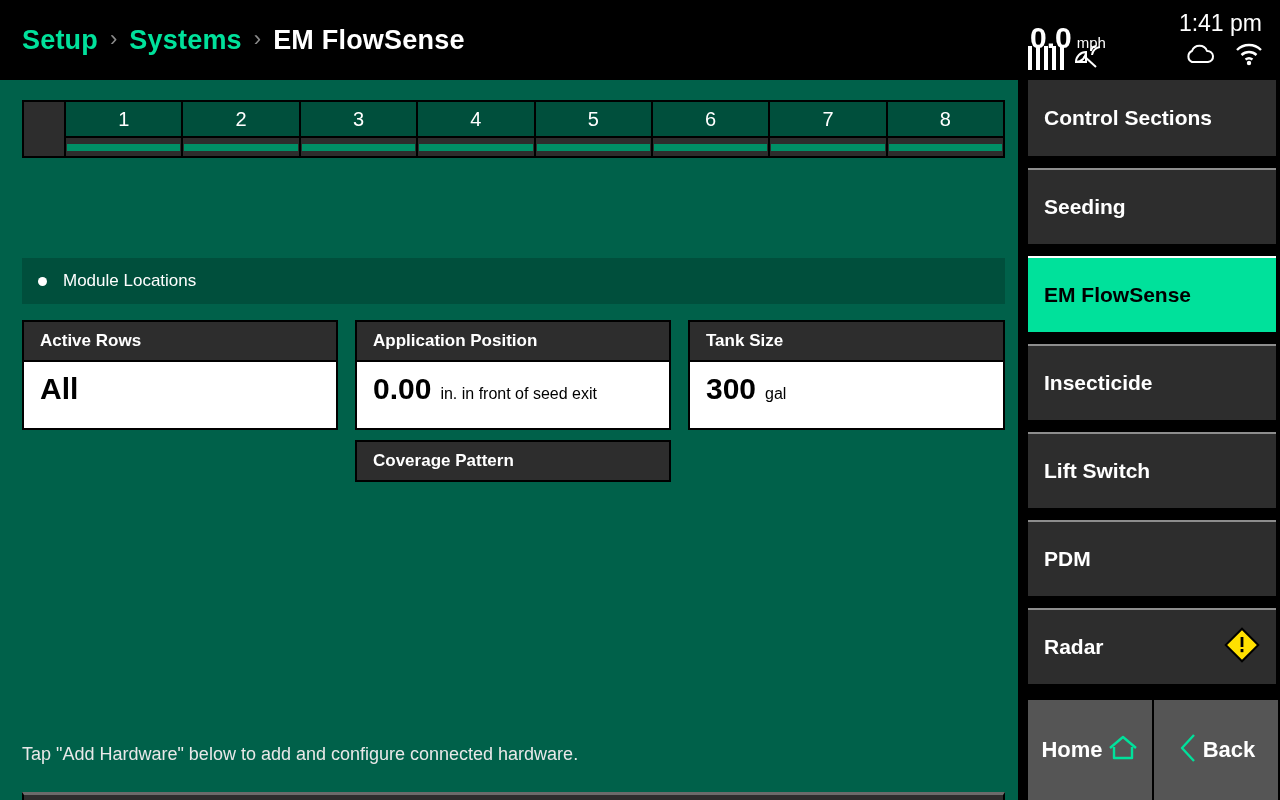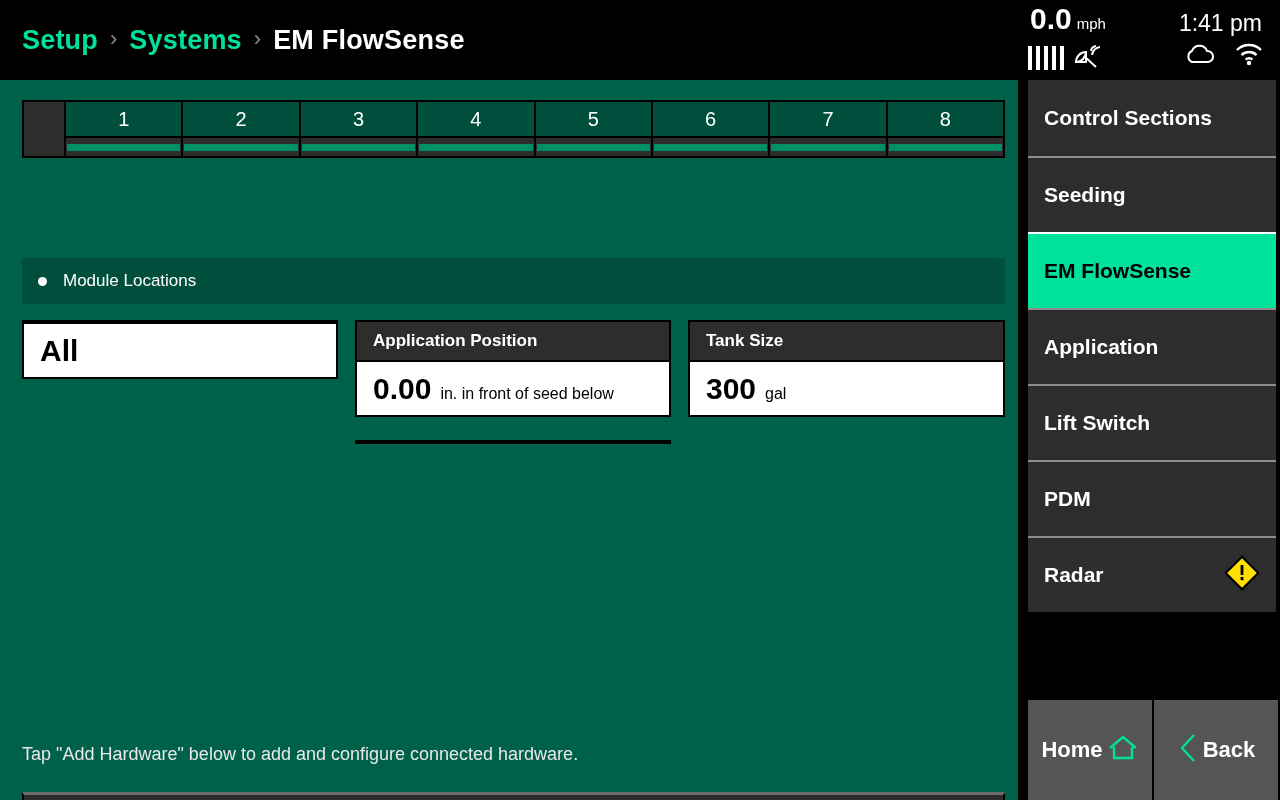--- a/index.html
+++ b/index.html
@@ -19,21 +19,21 @@
   .breadcrumb {
     position:absolute; left:22px; top:0; height:80px;
     display:flex; align-items:center; gap:12px;
   }
   .crumb-link { color:#00e19b; font-size:27px; font-weight:700; letter-spacing:.2px; }
   .crumb-sep { color:#8a8a8a; font-size:22px; font-weight:400; line-height:1; padding-bottom:3px; }
   .crumb-current { color:#fff; font-size:27px; font-weight:700; letter-spacing:.2px; }
 
   .status { position:absolute; right:0; top:0; width:270px; height:80px; }
   .speed { position:absolute; left:20px; top:4px; display:flex; align-items:baseline; gap:5px; }
-  .speed-val { color:#fff; font-size:30px; font-weight:700; line-height:1; }
+  .speed-val { color:#fff; font-size:30px; font-weight:700; line-height:1;margin-top:19px; }
   .speed-unit { color:#fff; font-size:15px; font-weight:400; }
   .clock { position:absolute; right:18px; top:10px; color:#fff; font-size:23px; }
 
   .gps { position:absolute; left:18px; top:42px; display:flex; align-items:center; gap:4px; }
   .bars { display:flex; gap:4px; align-items:flex-end; }
   .bars i { display:block; width:4px; height:24px; background:#fff; }
   .sat-icon { margin-left:4px; }
 
   .cloud-icon { position:absolute; right:63px; top:42px; }
   .wifi-icon  { position:absolute; right:16px; top:42px; }
@@ -69,21 +69,21 @@
   .mod-dot { width:9px; height:9px; border-radius:50%; background:#fff; }
   .mod-label { color:#fff; font-size:17px; }
 
   
   .card { position:absolute; border:2px solid #000; background:#2d2d2d; }
   .card-head {
     height:38px; background:#2d2d2d; color:#fff; font-size:17px; font-weight:700;
     display:flex; align-items:center; padding-left:16px;
   }
   .card-body {
-    background:#fff; height:55px; display:flex; align-items:baseline;
+    background:#fff; height:68px; display:flex; align-items:baseline;
     padding-left:16px; gap:9px; border-top:2px solid #000;
   }
   .card-value { color:#000; font-size:30px; font-weight:700; line-height:54px; }
   .card-unit { color:#000; font-size:16px; font-weight:400; }
 
   #card-active-rows { left:22px; top:240px; width:316px; }
   #card-app-pos    { left:355px; top:240px; width:316px;text-align:center; }
   #card-tank-size  { left:688px; top:240px; width:317px; }
   #card-coverage   { left:355px; top:360px; width:316px; }
 
@@ -94,21 +94,21 @@
     background:#2d2d2d; border:2px solid #000; border-top:3px solid #6b6b6b;
     display:flex; align-items:center; justify-content:center; gap:18px;
   }
 
   
   .sidebar { position:absolute; left:1018px; top:80px; width:262px; height:720px; background:#000; }
   .nav { position:absolute; left:10px; top:0; width:248px; }
   .nav-item {
     position:relative; height:76px; background:#2d2d2d;
     display:flex; align-items:center; padding:0 16px;
-    border-top:2px solid #8d8d8d; margin-bottom:0;
+    border-top:2px solid #8d8d8d; margin-bottom:12px;
   }
   .nav-item:first-child { border-top:none; }
   .nav-item.selected { background:#00e19b; border-top:2px solid #fff; }
   .nav-label { color:#fff; font-size:21px; font-weight:700; flex:1; }
   .nav-item.selected .nav-label { color:#000; }
   .warn-icon { margin-left:auto; }
 
   .footer { position:absolute; left:10px; bottom:0; width:250px; height:100px; display:flex; gap:2px; }
   .foot-btn {
     flex:1; background:#555; display:flex; align-items:center; justify-content:center; gap:4px;
@@ -228,43 +228,45 @@
         </div>
       </div>
     </div>
 
     <div class="modbar">
       <span class="mod-dot"></span>
       <span class="mod-label">Module Locations</span>
     </div>
 
     <div class="card" id="card-active-rows">
+      <div class="card-head">Active Rows</div>
       <div class="card-body">
         <span class="card-value">All</span>
         <span class="card-unit"></span>
       </div>
     </div>
 
     <div class="card" id="card-app-pos">
       <div class="card-head">Application Position</div>
       <div class="card-body">
         <span class="card-value">0.00</span>
-        <span class="card-unit">in. in front of seed below</span>
+        <span class="card-unit">in. in front of seed exit</span>
       </div>
     </div>
 
     <div class="card" id="card-tank-size">
       <div class="card-head">Tank Size</div>
       <div class="card-body">
         <span class="card-value">300</span>
         <span class="card-unit">gal</span>
       </div>
     </div>
 
     <div class="card" id="card-coverage">
+      <div class="card-head">Coverage Pattern</div>
     </div>
 
     <div class="hint">Tap "Add Hardware" below to add and configure connected hardware.</div>
 
     <div class="addbtn">
       
       
     </div>
   </div>
 
@@ -278,21 +280,21 @@
       <div class="nav-item">
         <span class="nav-label">Seeding</span>
       </div>
 
 
       <div class="nav-item selected">
         <span class="nav-label">EM FlowSense</span>
       </div>
 
       <div class="nav-item">
-        <span class="nav-label">Application</span>
+        <span class="nav-label">Insecticide</span>
       </div>
 
       <div class="nav-item">
         <span class="nav-label">Lift Switch</span>
       </div>
 
       <div class="nav-item">
         <span class="nav-label">PDM</span>
       </div>
 

